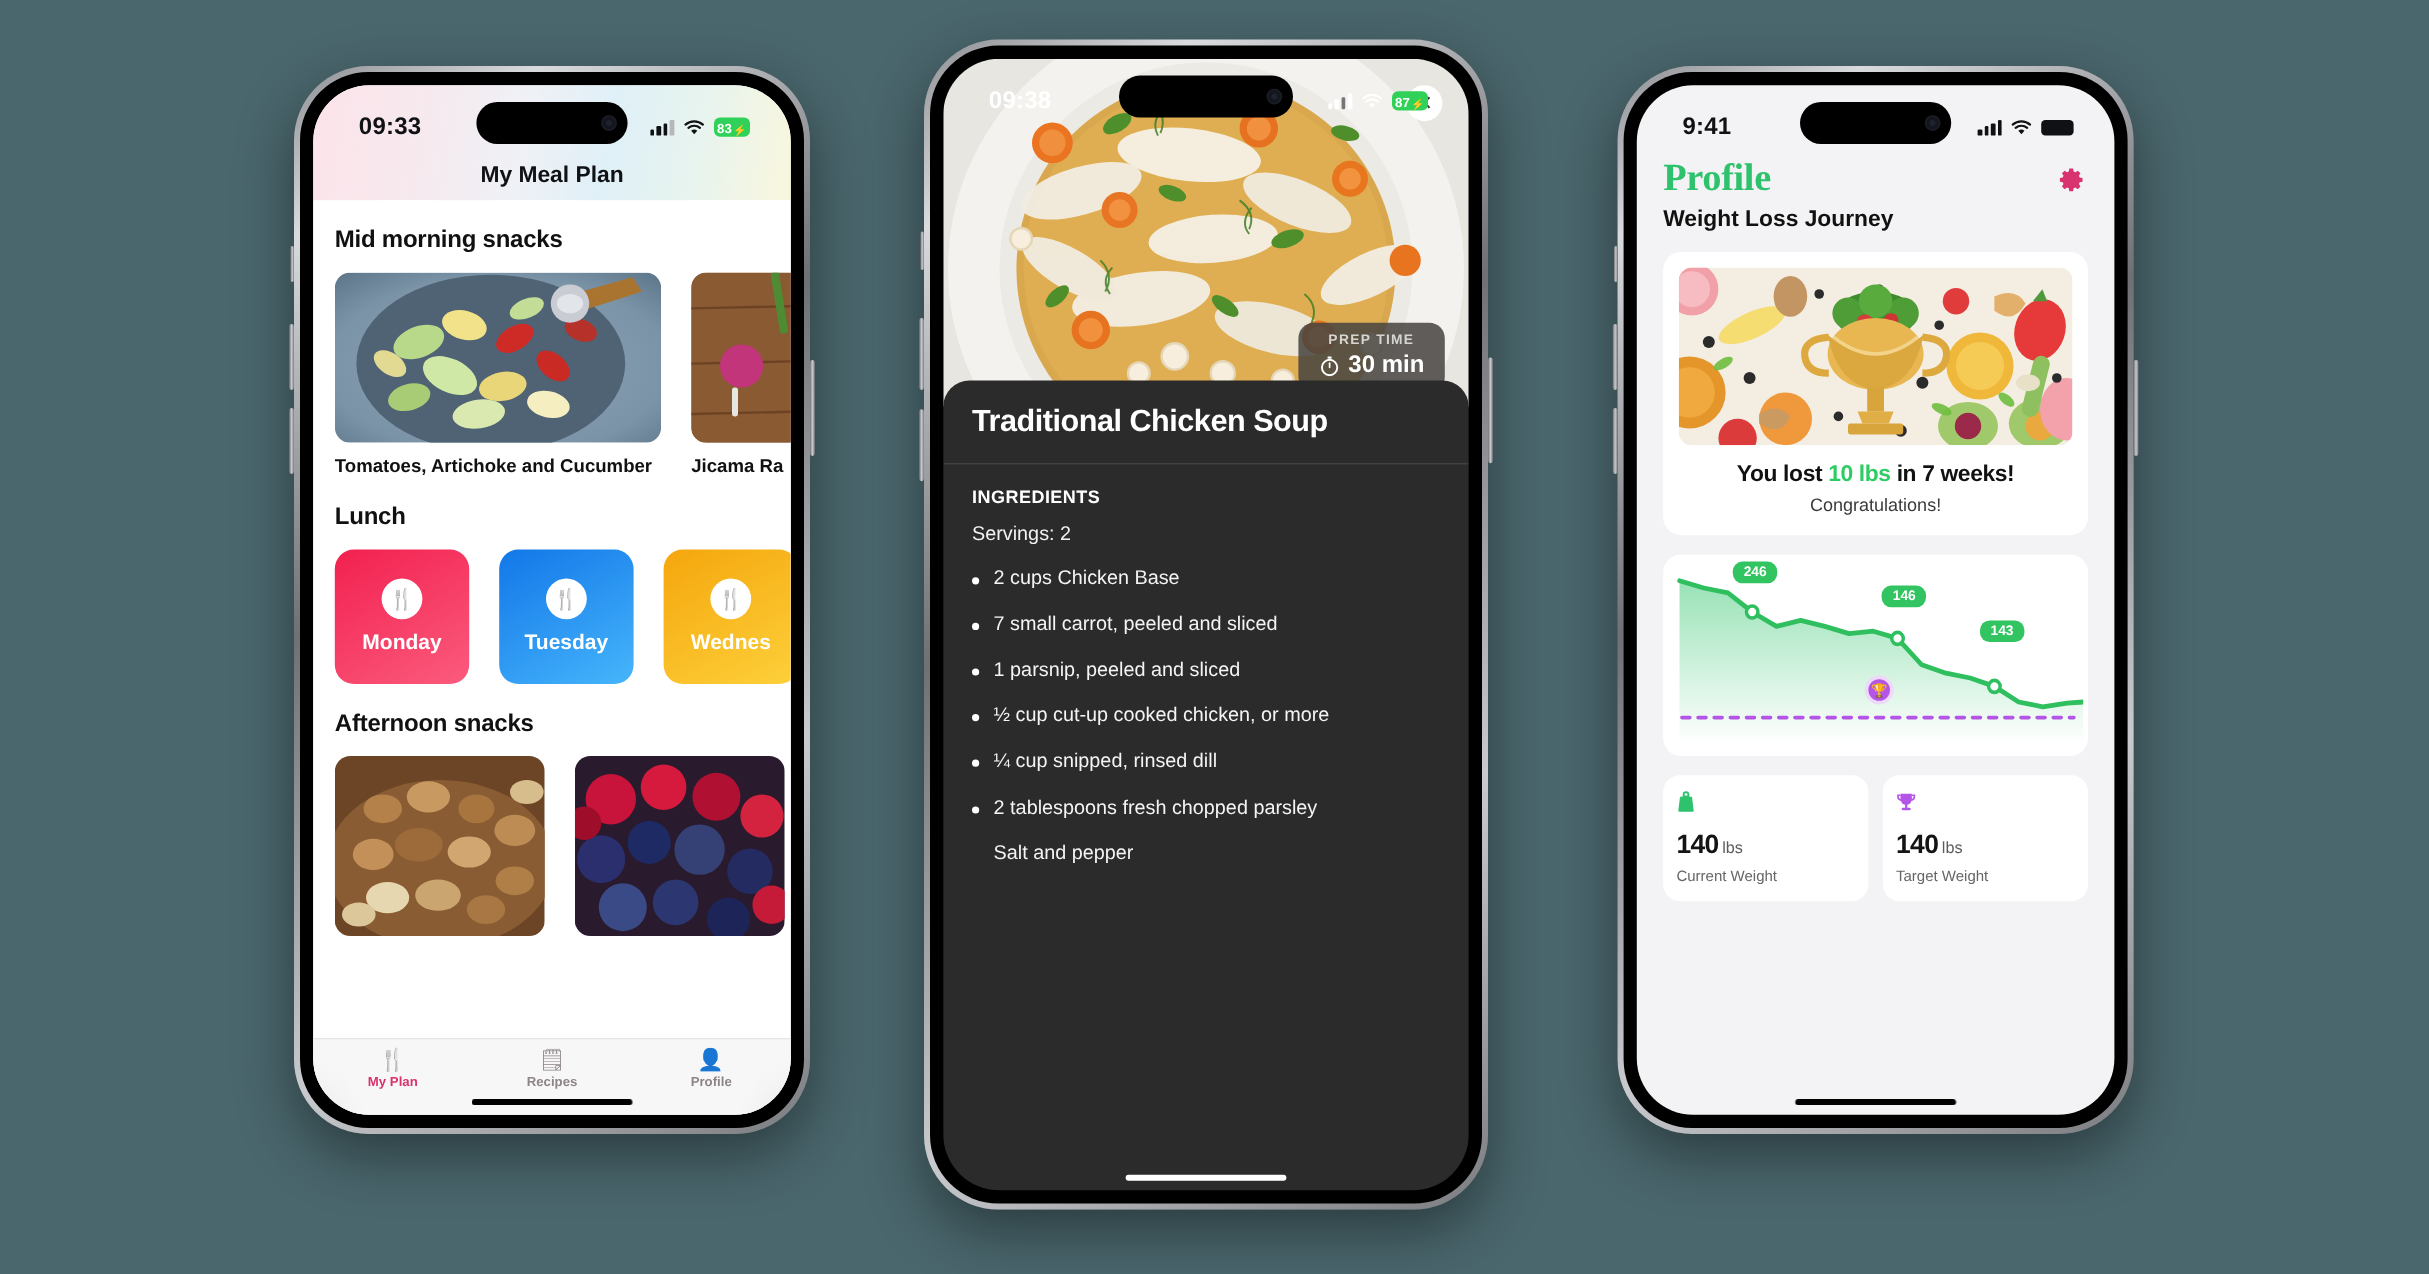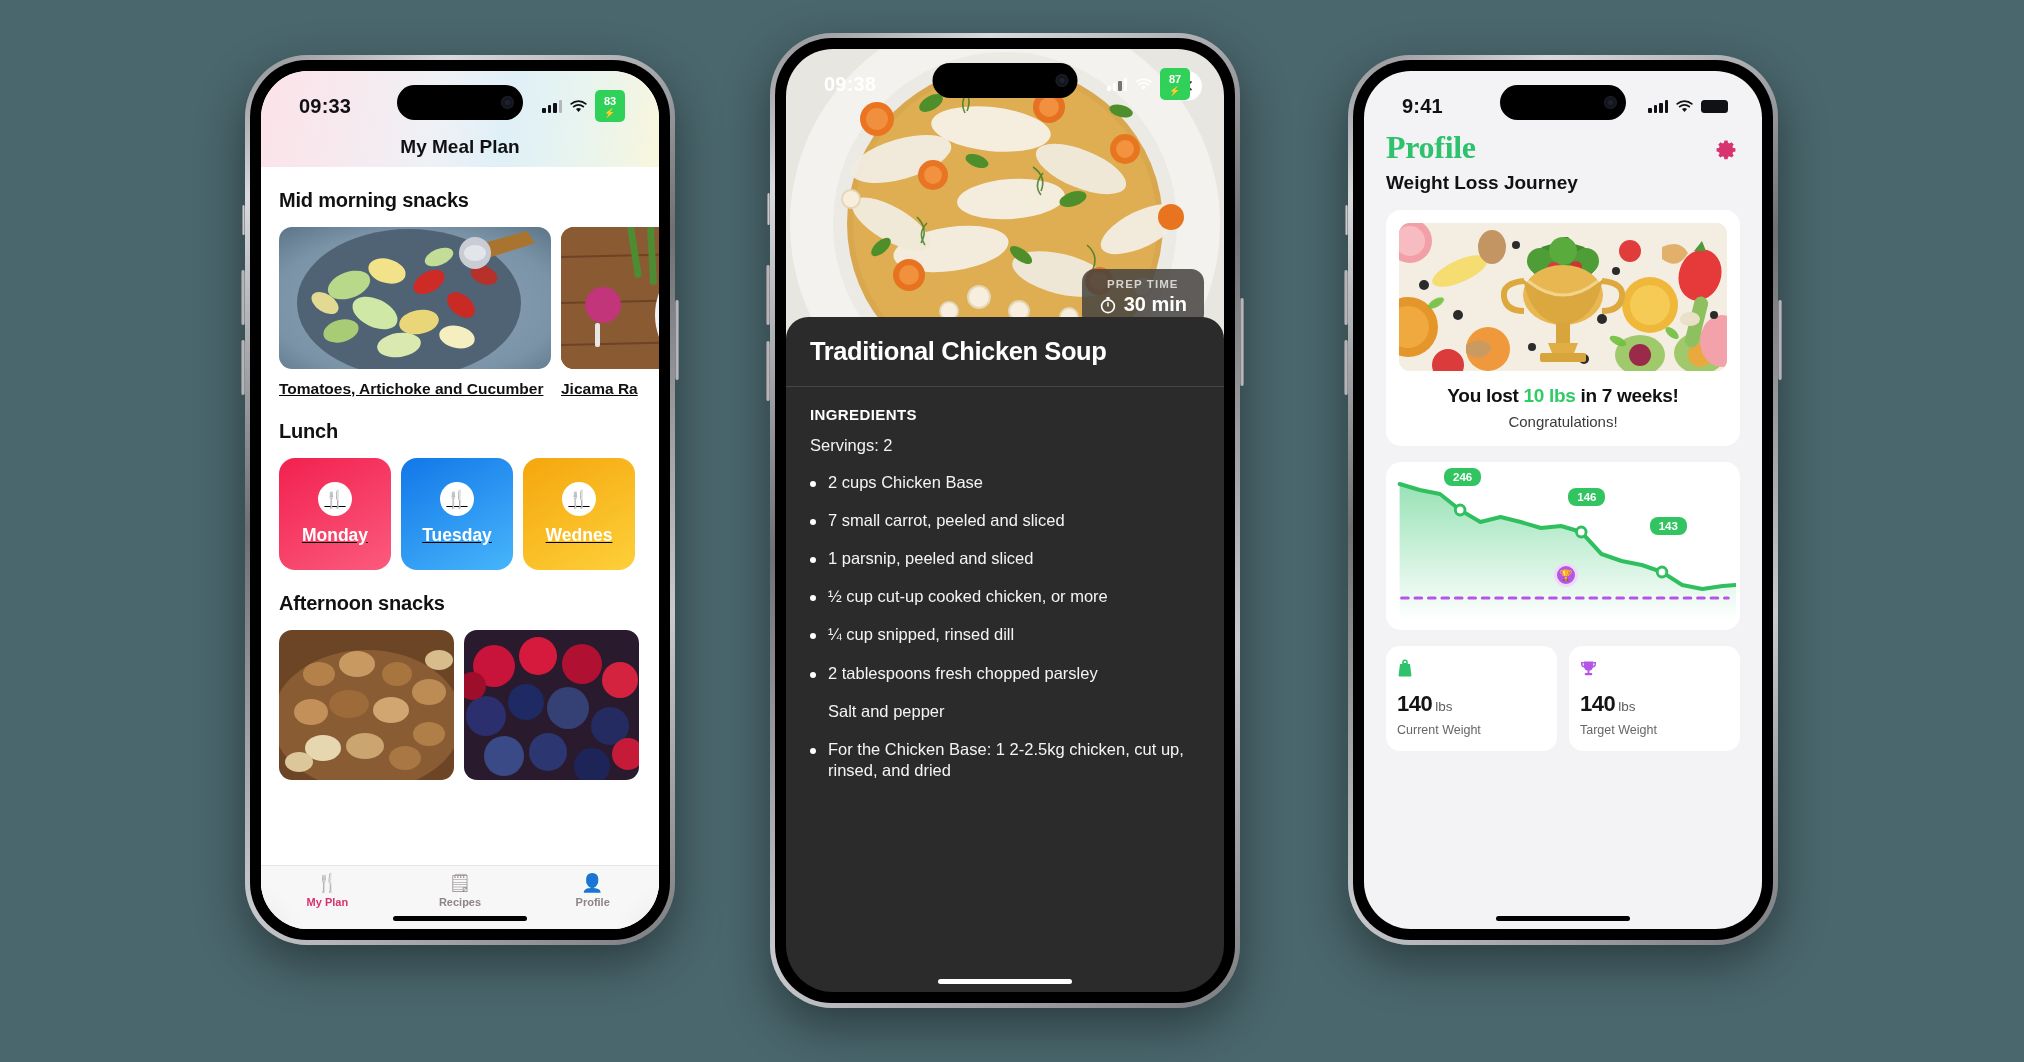--- a/index.html
+++ b/index.html
@@ -57,40 +57,40 @@
   .notch-cam::after{content:"";display:block;width:5px;height:5px;border-radius:50%;background:#1d2230;margin:4px;}
   .notch.wide { width:145px; }
 
   .bars { display:flex; align-items:flex-end; gap:2px; height:13px; }
   .bars i { width:3.5px; border-radius:1px; display:block; }
   .bars i:nth-child(1){height:5px;} .bars i:nth-child(2){height:7.5px;}
   .bars i:nth-child(3){height:10px;} .bars i:nth-child(4){height:13px;}
   .wifi { position:relative; width:17px; height:13px; }
   .batt {
     min-width:30px; height:16px; border-radius:5px; display:flex;
-    align-items:center; justify-content:center; gap:1px;
-    font-size:11px; font-weight:800; color:#fff; padding:16px 3px;flex-direction:column;
+    align-items:flex-end; justify-content:center; gap:1px;
+    font-size:11px; font-weight:800; color:#fff; padding:0 3px;
   }
   .batt-plain { width:27px; height:13px; border-radius:3.5px; position:relative; }
   .batt-plain::after { content:""; position:absolute; right:-3.5px; top:4px; width:2.5px; height:5px; border-radius:0 2px 2px 0; }
 
   
   #phone-plan .screen { background:#fff; }
   .plan-header {
     height:96px;
     background: linear-gradient(100deg,#fbe3e9 0%, #f7e9ee 22%, #eef1f6 45%, #dff0f7 62%, #e8f4ee 80%, #f9f6dd 100%);
     position:relative;
   }
   .plan-title {
     position:absolute; bottom:9px; left:0; right:0; text-align:center;
     font-size:19px; font-weight:700; color:#101114;
   }
   .plan-body { padding:0 0 0 0; height:calc(100% - 96px); overflow:hidden; position:relative; background:#fff;}
   .sec-title { font-size:20px; font-weight:700; color:#111; padding:22px 0 0 18px; letter-spacing:-.2px; }
-  .hscroll { display:flex; gap:10px; padding:15px 0 0 18px;text-decoration:underline; }
+  .hscroll { display:flex; gap:25px; padding:15px 0 0 18px; }
 
   .snack-card { flex:0 0 auto; width:272px; }
   .snack-img { width:272px; height:142px; border-radius:13px; overflow:hidden; position:relative; }
   .snack-label { font-size:15.5px; font-weight:700; color:#111; margin-top:11px; white-space:nowrap; }
 
   .day-card {
     flex:0 0 auto; width:112px; height:112px; border-radius:16px;
     display:flex; flex-direction:column; align-items:center; justify-content:center; gap:9px;
     color:#fff;
   }
@@ -487,24 +487,20 @@
               <span>¼ cup snipped, rinsed dill</span>
             </div>
           <div class="ing-item">
               <span class="dot"></span>
               <span>2 tablespoons fresh chopped parsley</span>
             </div>
           <div class="ing-item nobullet">
               <span class="dot"></span>
               <span>Salt and pepper</span>
             </div>
-          <div class="ing-item">
-              <span class="dot"></span>
-              <span>For the Chicken Base: 1 2-2.5kg chicken, cut up, rinsed, and dried</span>
-            </div>
         </div>
       </div>
       <div class="home-ind" style="background:#fff"></div>
     </div>
   </div>
 </div>
 
 <div class="phone" id="phone-profile">
   <div class="side-btn" style="left:-3px;top:150px;width:3px;height:30px;"></div>
   <div class="side-btn" style="left:-4px;top:215px;width:4px;height:55px;"></div>

